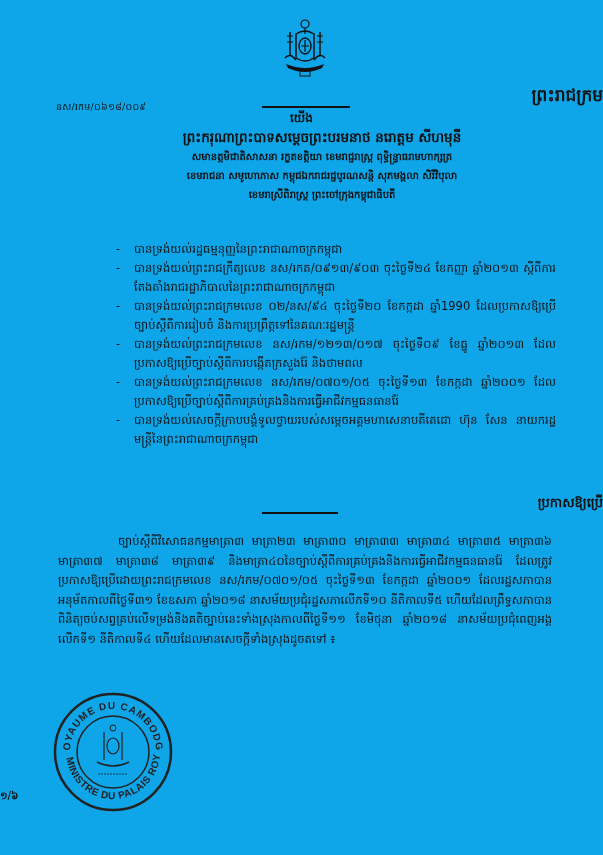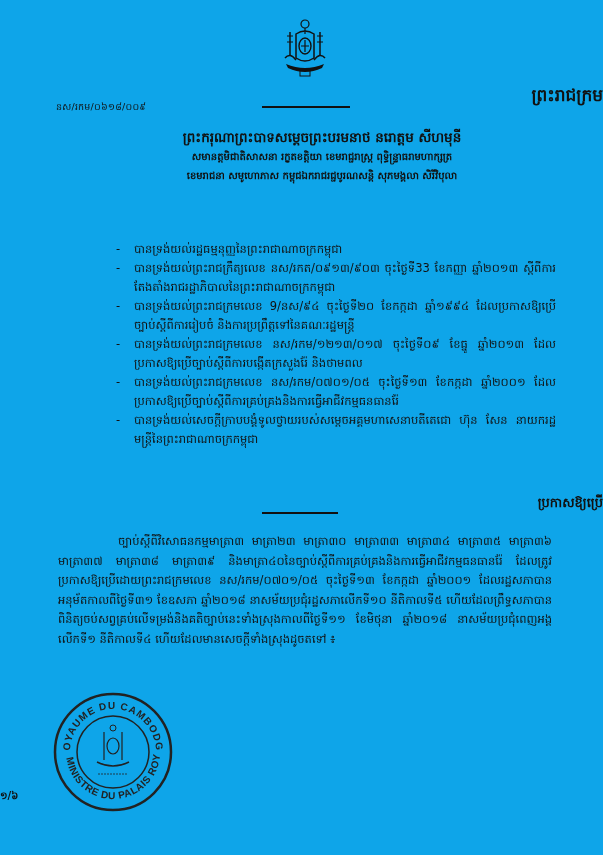--- a/index.html
+++ b/index.html
@@ -44,39 +44,41 @@
     <path d="M23 22 L23 34 M19 28 L27 28" stroke="#111" stroke-width="1.2"></path>
     <path d="M3 40 Q8 34 14 42 M43 40 Q38 34 32 42" fill="none" stroke="#111" stroke-width="1.5"></path>
     <path d="M4 46 Q23 54 42 46 L40 50 Q23 58 6 50 Z" fill="#111"></path>
     <rect x="18" y="52" width="10" height="6" fill="none" stroke="#111" stroke-width="1"></rect>
   </svg>
 
   <div class="ref">នស/រកម/០៦១៨/០០៩</div>
 
   <div class="title">ព្រះរាជក្រម</div>
   <div class="title-underline"></div>
+  <div class="subtitle">យើង</div>
 
   <div class="king">
     <div class="l1">ព្រះករុណាព្រះបាទសម្តេចព្រះបរមនាថ នរោត្តម សីហមុនី</div>
     <div class="l2">សមានត្តមិជាតិសាសនា រក្ខតខត្តិយា ខេមរាជ្ជរាស្ត្រ ពុទ្ធិន្ទ្រាធរាមហាក្សត្រ</div>
     <div class="l3">ខេមរាជនា សមូហោភាស កម្ពុជឯករាជរជ្ជបូរណសន្តិ សុភមង្គលា សិរីវិបុលា</div>
+    <div class="l4">ខេមរាស្រីពិរាស្ត្រ ព្រះចៅក្រុងកម្ពុជាធិបតី</div>
   </div>
 
   <div class="recitals">
     <div class="recital">
         <span class="dash">-</span>
         <span class="txt">បានទ្រង់យល់រដ្ឋធម្មនុញ្ញនៃព្រះរាជាណាចក្រកម្ពុជា</span>
       </div>
     <div class="recital">
         <span class="dash">-</span>
-        <span class="txt">បានទ្រង់យល់ព្រះរាជក្រឹត្យលេខ នស/រកត/០៩១៣/៩០៣ ចុះថ្ងៃទី33 ខែកញ្ញា ឆ្នាំ២០១៣ ស្តីពីការតែងតាំងរាជរដ្ឋាភិបាលនៃព្រះរាជាណាចក្រកម្ពុជា</span>
+        <span class="txt">បានទ្រង់យល់ព្រះរាជក្រឹត្យលេខ នស/រកត/០៩១៣/៩០៣ ចុះថ្ងៃទី២៤ ខែកញ្ញា ឆ្នាំ២០១៣ ស្តីពីការតែងតាំងរាជរដ្ឋាភិបាលនៃព្រះរាជាណាចក្រកម្ពុជា</span>
       </div>
     <div class="recital">
         <span class="dash">-</span>
-        <span class="txt">បានទ្រង់យល់ព្រះរាជក្រមលេខ 9/នស/៩៤ ចុះថ្ងៃទី២០ ខែកក្កដា ឆ្នាំ១៩៩៤ ដែលប្រកាសឱ្យប្រើច្បាប់ស្តីពីការរៀបចំ និងការប្រព្រឹត្តទៅនៃគណៈរដ្ឋមន្ត្រី</span>
+        <span class="txt">បានទ្រង់យល់ព្រះរាជក្រមលេខ ០២/នស/៩៤ ចុះថ្ងៃទី២០ ខែកក្កដា ឆ្នាំ1990 ដែលប្រកាសឱ្យប្រើច្បាប់ស្តីពីការរៀបចំ និងការប្រព្រឹត្តទៅនៃគណៈរដ្ឋមន្ត្រី</span>
       </div>
     <div class="recital">
         <span class="dash">-</span>
         <span class="txt">បានទ្រង់យល់ព្រះរាជក្រមលេខ នស/រកម/១២១៣/០១៧ ចុះថ្ងៃទី០៩ ខែធ្នូ ឆ្នាំ២០១៣ ដែលប្រកាសឱ្យប្រើច្បាប់ស្តីពីការបង្កើតក្រសួងរ៉ែ និងថាមពល</span>
       </div>
     <div class="recital">
         <span class="dash">-</span>
         <span class="txt">បានទ្រង់យល់ព្រះរាជក្រមលេខ នស/រកម/០៧០១/០៥ ចុះថ្ងៃទី១៣ ខែកក្កដា ឆ្នាំ២០០១ ដែលប្រកាសឱ្យប្រើច្បាប់ស្តីពីការគ្រប់គ្រងនិងការធ្វើអាជីវកម្មធនធានរ៉ែ</span>
       </div>
     <div class="recital">

